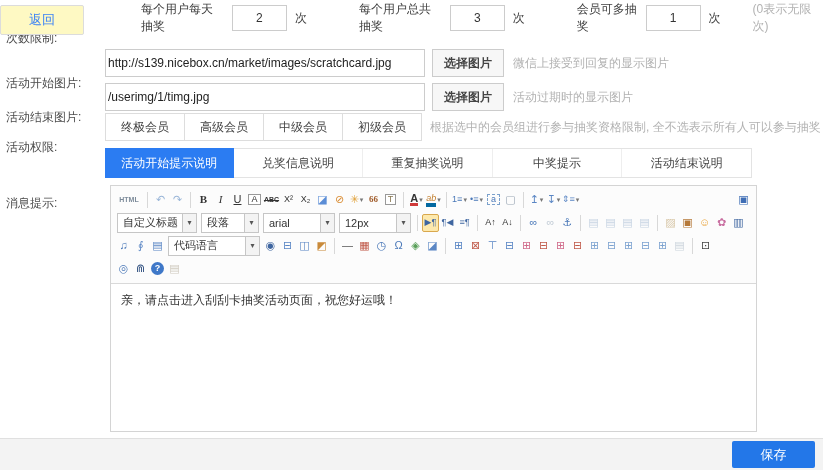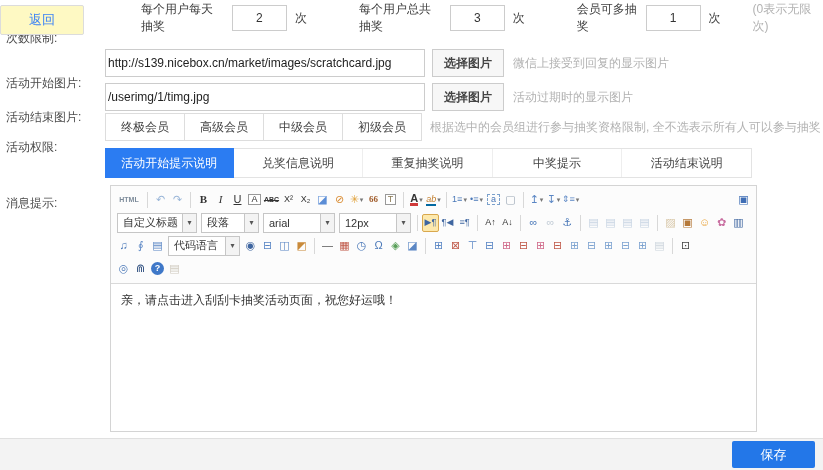--- a/index.html
+++ b/index.html
@@ -54,21 +54,21 @@
   .tool .g { display:inline-flex; align-items:center; justify-content:center; }
   .tool.txt { width:28px; } .tool.txt .g { font-size:7px; font-weight:bold; letter-spacing:0; }
   .tool.small .g { font-size:9px; }
   .tool.bold .g { font-weight:bold; font-family:"Liberation Serif",serif; }
   .tool.ital .g { font-style:italic; font-family:"Liberation Serif",serif; }
   .tool.und .g { text-decoration:underline; }
   .tool.boxed .g { border:1px solid #999; font-size:9px; padding:0 2px; background:#fff; }
   .tool.strike .g { text-decoration:line-through; font-size:7px; font-weight:bold; }
   .tool.dashed .g { border:1px dashed #7aa0cc; font-size:9px; padding:0 3px; }
   .tool.colorbar .g { border-bottom:3px solid #d03a3a; line-height:10px; font-weight:bold; }
-  .tool.colorbar2 .g { border-bottom:2px solid #0369a1; line-height:10px; font-style:italic; font-size:9px; }
+  .tool.colorbar2 .g { border-bottom:4px solid #0369a1; line-height:10px; font-style:italic; font-size:9px; }
   .tool.active { background:#fde9ad; border:1px solid #d9a84e; }
   .tool.circle .g { background:#3f78c8; color:#fff !important; border-radius:50%; width:13px; height:13px;
     font-size:9px; font-weight:bold; }
   .tool .dd { font-size:7px; color:#777; margin-left:1px; }
   .sep { width:0; border-left:1px solid #d8d8d8; height:16px; margin:0 4px; flex:none; }
   .spacer { flex:1; }
   .ed-select { display:inline-flex; align-items:center; justify-content:space-between; flex:none;
     border:1px solid #c6c6c6; background:#fff; height:20px; margin:0 2px; font-size:11px; color:#333;
     padding-left:5px; cursor:pointer; }
   .ed-select .arrow { border-left:1px solid #c6c6c6; width:14px; height:100%; display:flex; flex:none;
@@ -317,21 +317,21 @@
       <div class="tb-row">
           <span class="tool">
             <span class="g" style="color: rgb(74, 120, 184);">♫</span>
           </span>
           <span class="tool">
             <span class="g" style="color: rgb(90, 134, 196);">∮</span>
           </span>
           <span class="tool">
             <span class="g" style="color: rgb(90, 134, 196);">▤</span>
           </span>
-          <div class="ed-select" style="width: 72px;">
+          <div class="ed-select" style="width: 92px;">
             <span class="sel-label">代码语言</span>
             <span class="arrow">▾</span>
           </div>
           <span class="tool">
             <span class="g" style="color: rgb(63, 102, 160);">◉</span>
           </span>
           <span class="tool">
             <span class="g" style="color: rgb(90, 134, 196);">⊟</span>
           </span>
           <span class="tool">

